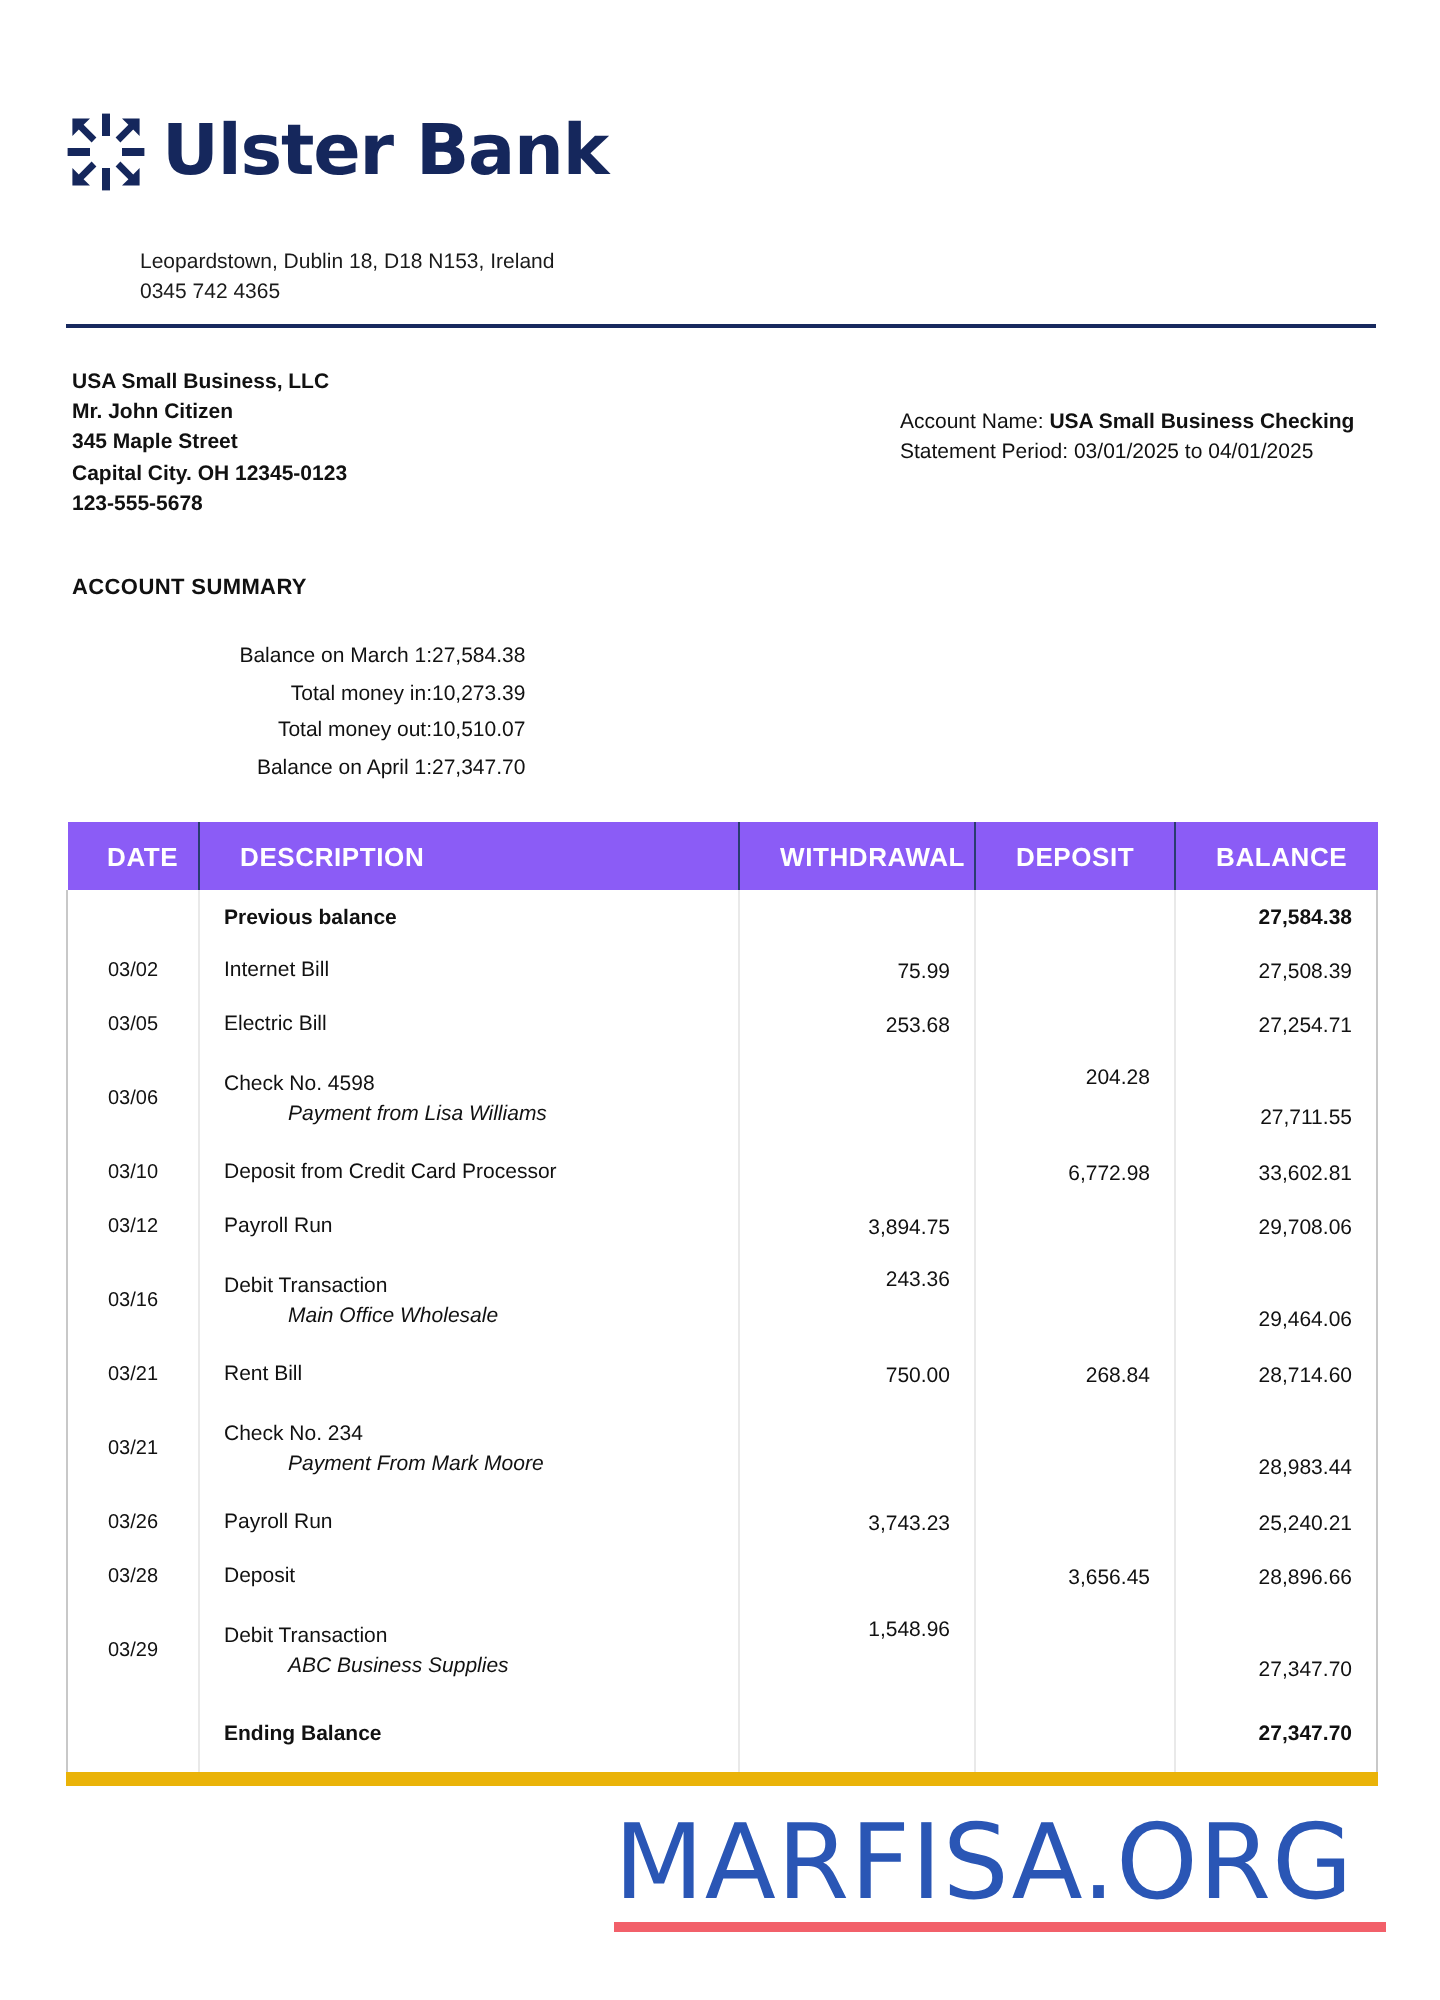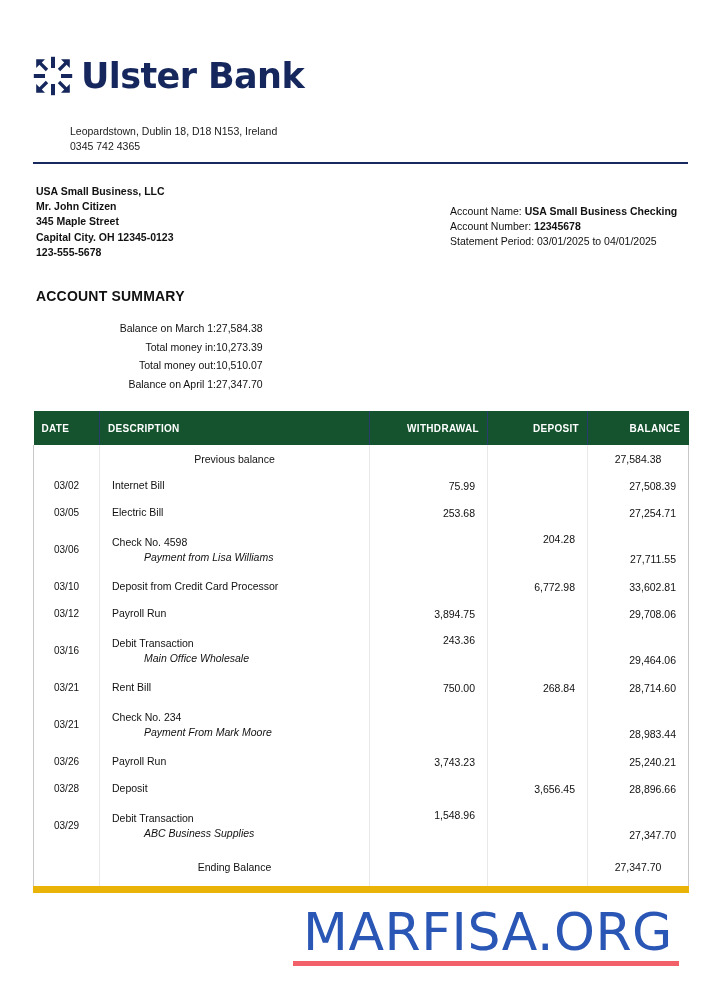--- a/index.html
+++ b/index.html
@@ -90,21 +90,21 @@
     color: #111;
   }
   .acctinfo div { white-space: nowrap; }
   .acctinfo b { font-weight: bold; }
 
   
   .summary-title {
     position: absolute;
     left: 36px;
     top: 288px;
-    font-size: 14px;
+    font-size: 11px;
     font-weight: bold;
     letter-spacing: 0.2px;
     color: #111;
   }
   .summary {
     position: absolute;
     left: 36px;
     top: 319px;
     width: 290px;
     font-size: 10.5px;
@@ -121,27 +121,27 @@
   .txn-table {
     position: absolute;
     left: 33px;
     top: 411px;
     width: 655px;
     border-collapse: collapse;
     table-layout: fixed;
     font-size: 10.5px;
   }
   .txn-table thead th {
-    background: #14532d;
+    background: #8b5cf6;
     color: #ffffff;
-    font-size: 10px;
+    font-size: 13px;
     font-weight: bold;
     letter-spacing: 0.3px;
     height: 34px;
-    padding: 0 8px;
+    padding: 0 20px;
     vertical-align: middle;
     border-right: 1px solid #2a3c70;
     box-sizing: border-box;
   }
   .txn-table thead th:last-child { border-right: none; }
   .th-date      { width: 66px;  text-align: left; }
   .th-desc      { width: 270px; text-align: left; }
   .th-withdraw  { width: 118px; text-align: right; }
   .th-deposit   { width: 100px; text-align: right; }
   .th-balance   { width: 101px; text-align: right; }
@@ -163,35 +163,34 @@
 
   .c-date    { text-align: center; font-size: 10px; white-space: nowrap; }
   .c-desc    { text-align: left; }
   .c-amount  { text-align: right; white-space: nowrap; }
 
   .row-single td { height: 27px; }
   .row-double td { height: 47px; }
   .row-head td   { height: 27px; }
   .row-foot td   { height: 40px; vertical-align: bottom; padding-bottom: 9px; }
 
-  .bold { font-weight: normal; text-align: center; }
+  .bold { font-weight: bold; }
   .desc-main { display: block; line-height: 15px; }
   .desc-sub  { display: block; font-style: italic; line-height: 15px; margin-left: 32px; }
 
   .row-double .c-amount.top    { vertical-align: top;    padding-top: 7px; }
   .row-double .c-amount.bottom { vertical-align: bottom; padding-bottom: 8px; }
   .row-double .c-date          { vertical-align: middle; }
 
   
   .watermark {
     position: absolute;
-    left: 293px;
+    left: 307px;
     top: 906px;
     width: 390px;
-    text-align: center;
   }
   .watermark-text {
     font-family: "DejaVu Sans", sans-serif;
     font-size: 52px;
     font-weight: normal;
     letter-spacing: 0.5px;
     color: #2a56b5;
     line-height: 1;
     white-space: nowrap;
   }
@@ -243,24 +242,20 @@
     <div>Mr. John Citizen</div>
     <div>345 Maple Street</div>
     <div>Capital City. OH 12345-0123</div>
     <div>123-555-5678</div>
   </div>
 
   <div class="acctinfo">
     <div>
       <span>Account Name:</span>
       <b>USA Small Business Checking</b>
-    </div>
-    <div>
-      <span>Account Number:</span>
-      <b>12345678</b>
     </div>
     <div>
       <span>Statement Period:</span>
       <span>03/01/2025 to 04/01/2025</span>
     </div>
   </div>
 
   <div class="summary-title">ACCOUNT SUMMARY</div>
   <div class="summary">
     <div class="summary-row">

